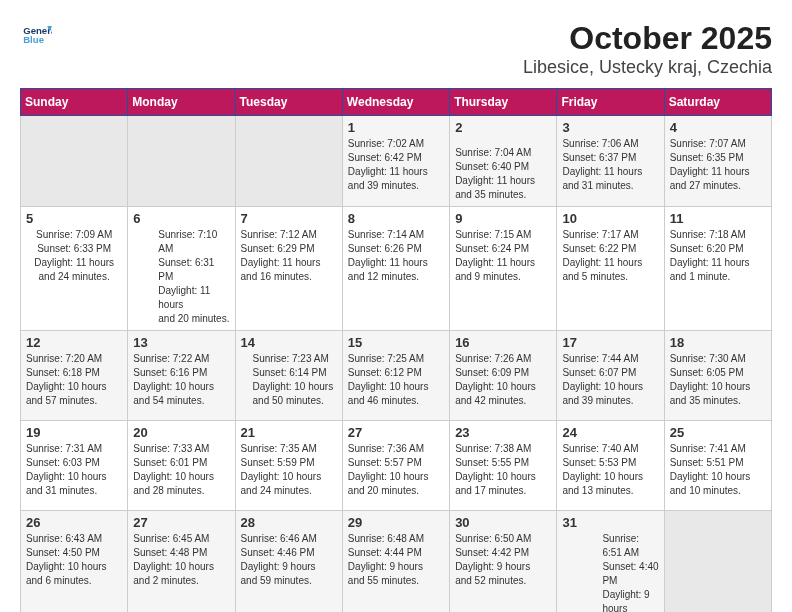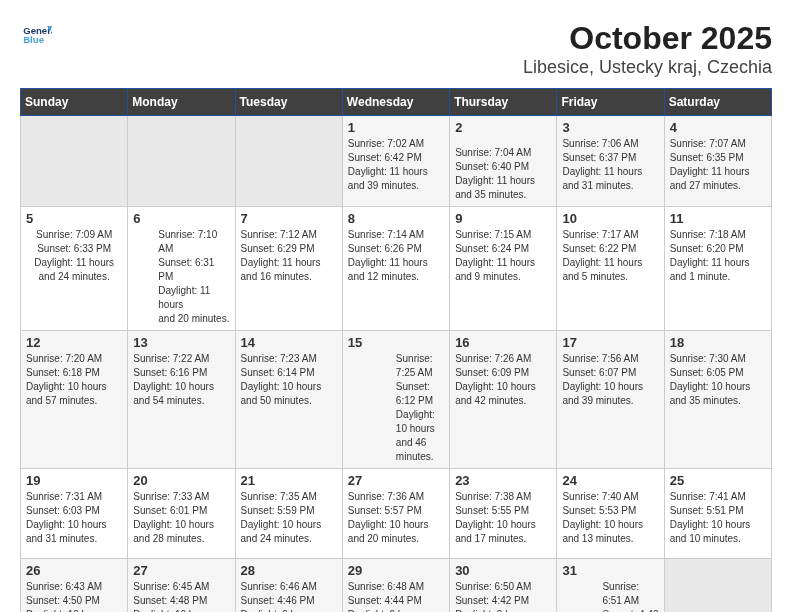--- a/index.html
+++ b/index.html
@@ -36,21 +36,21 @@
     .location {
       font-size: 18px;
       color: #444;
     }
     table {
       width: 100%;
       border-collapse: collapse;
       table-layout: fixed;
     }
     thead th {
-      background: #404040;
+      background: #be185d;
       color: #fff;
       font-size: 12px;
       font-weight: bold;
       padding: 6px 4px;
       text-align: left;
       border: 1px solid #2050a0;
     }
     tbody td {
       border: 1px solid #ccc;
       vertical-align: top;
@@ -207,42 +207,42 @@
         </td>
         <td>
           <span class="day-number">13</span>
           <div class="day-info" style="white-space: pre-line;">Sunrise: 7:22 AM
 Sunset: 6:16 PM
 Daylight: 10 hours
 and 54 minutes.</div>
         </td>
         <td>
           <span class="day-number">14</span>
-          <div class="day-info" style="white-space: pre-line;">Sunrise: 7:23 AM
+          <div class="day-info" style="white-space: pre-line; margin-left: 12px;">Sunrise: 7:23 AM
 Sunset: 6:14 PM
 Daylight: 10 hours
 and 50 minutes.</div>
         </td>
         <td>
           <span class="day-number">15</span>
-          <div class="day-info" style="white-space: pre-line; margin-left: 48px;">Sunrise: 7:25 AM
+          <div class="day-info" style="white-space: pre-line;">Sunrise: 7:25 AM
 Sunset: 6:12 PM
 Daylight: 10 hours
 and 46 minutes.</div>
         </td>
         <td>
           <span class="day-number">16</span>
           <div class="day-info" style="white-space: pre-line;">Sunrise: 7:26 AM
 Sunset: 6:09 PM
 Daylight: 10 hours
 and 42 minutes.</div>
         </td>
         <td>
           <span class="day-number">17</span>
-          <div class="day-info" style="white-space: pre-line;">Sunrise: 7:56 AM
+          <div class="day-info" style="white-space: pre-line;">Sunrise: 7:44 AM
 Sunset: 6:07 PM
 Daylight: 10 hours
 and 39 minutes.</div>
         </td>
         <td>
           <span class="day-number">18</span>
           <div class="day-info" style="white-space: pre-line;">Sunrise: 7:30 AM
 Sunset: 6:05 PM
 Daylight: 10 hours
 and 35 minutes.</div>

